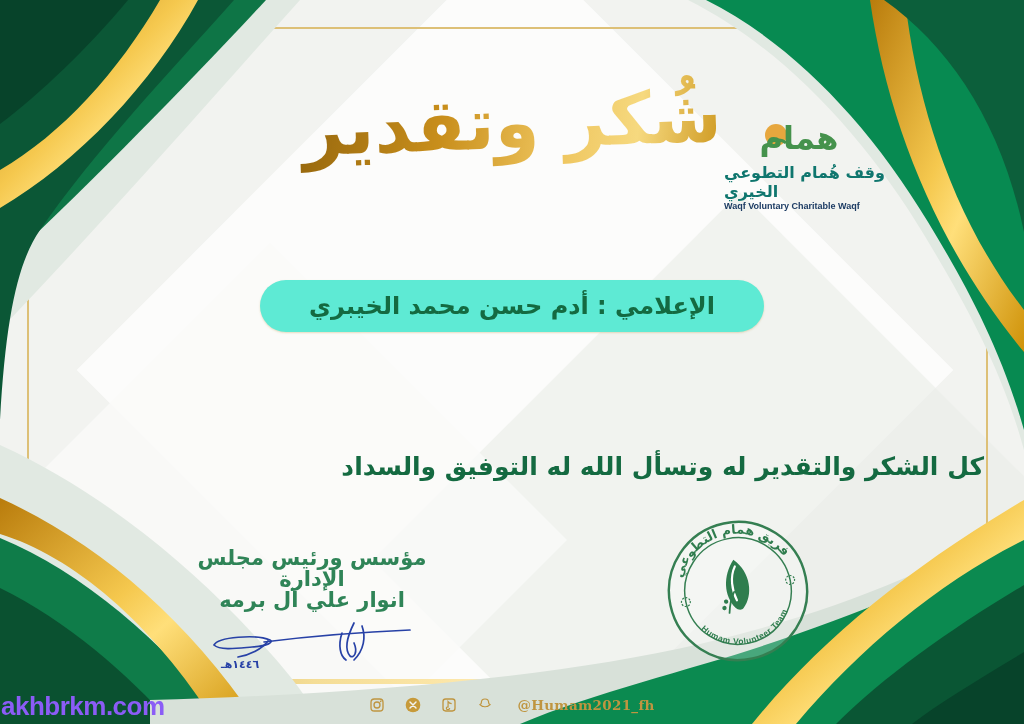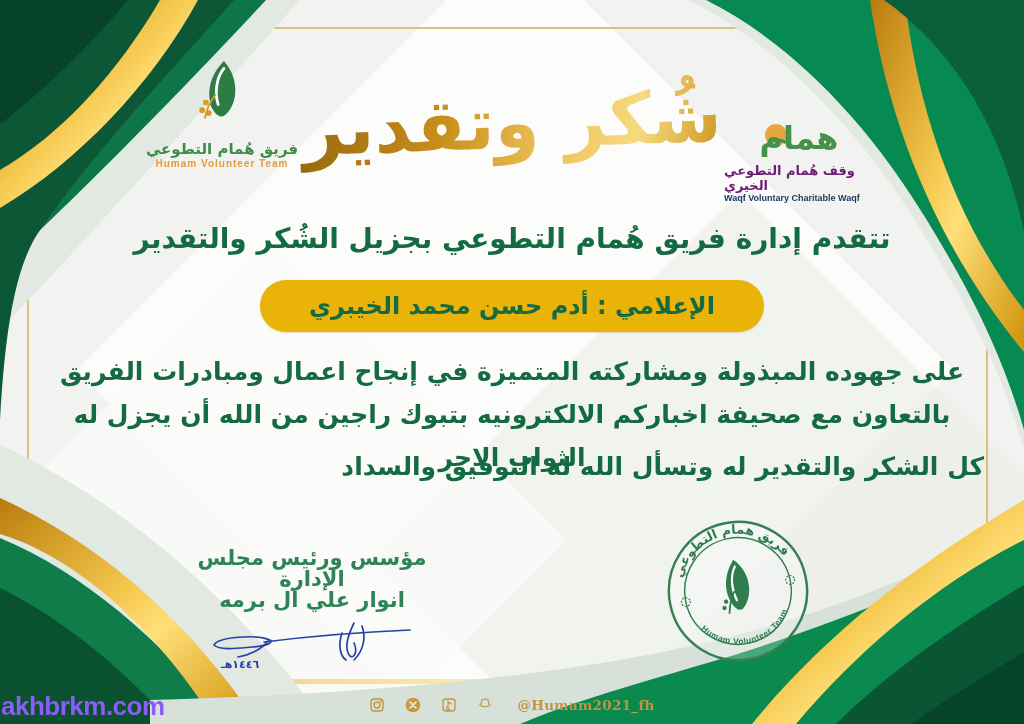--- a/index.html
+++ b/index.html
@@ -38,30 +38,30 @@
     display:flex;align-items:center;justify-content:center;
     direction:rtl;font-weight:bold;font-size:72px;line-height:1;
     background:linear-gradient(100deg,#9a6a0e 5%,#c98f1c 35%,#eec45c 60%,#f6d97f 78%,#c88f12 100%);
     -webkit-background-clip:text;background-clip:text;color:transparent;
     transform:rotate(-2deg);
     text-shadow:none;
   }
 
   
   .waqf-logo{position:absolute;left:724px;top:78px;width:178px;text-align:left;margin-top:37px;}
-  .waqf-ar{color:#701a75;font-weight:bold;font-size:13px;direction:rtl;margin-top:-2px;}
+  .waqf-ar{color:#0f766e;font-weight:bold;font-size:16px;direction:rtl;margin-top:-2px;}
   .waqf-en{color:#1c3b63;font-weight:bold;font-size:9px;font-family:"Liberation Sans",sans-serif;}
 
   .headline{
     position:absolute;left:0;top:222px;width:1024px;text-align:center;direction:rtl;
     color:#146a41;font-weight:bold;font-size:28px;
   }
   .pill{
     position:absolute;left:50%;top:280px;transform:translateX(-50%);
-    width:504px;height:52px;border-radius:26px;background:#eab308;
+    width:504px;height:52px;border-radius:26px;background:#5eead4;
     display:flex;align-items:center;justify-content:center;direction:rtl;
     box-shadow:0 1px 2px rgba(190,160,90,.35);
   }
   .pill span{color:#146a41;font-weight:bold;font-size:24px;}
   .para{
     position:absolute;left:40px;top:350px;width:944px;text-align:center;direction:rtl;
     color:#146a41;font-weight:bold;font-size:25px;line-height:43px;
   }
   .closing{
     position:absolute;left:40px;top:452px;width:944px;direction:rtl;
@@ -139,56 +139,38 @@
       <path d="M150,724 L150,700 C370,694 560,676 700,644 C830,614 940,568 1024,518 L1024,724 Z" fill="#d8e1d9"></path>
       <path d="M520,724 C600,690 700,668 780,640 C880,606 960,570 1024,535 L1024,724 Z" fill="#0b8a50"></path>
       <path d="M1024,500 C912,566 822,638 752,724 L796,724 C862,646 940,582 1024,540 Z" fill="url(#goldg)"></path>
       <path d="M1024,585 C952,628 884,676 836,724 L1024,724 Z" fill="#0a5634"></path>
       <path d="M1024,652 C978,680 940,702 912,724 L1024,724 Z" fill="#07432a"></path>
     </g>
   </svg>
 
   <div class="content">
 
-    <div class="team-logo">
-      <svg width="72" height="78" viewBox="0 0 76 80">
-        <path d="M40,4 C24,20 20,42 30,58 C33,62 37,64 40,62 C54,52 58,24 40,4 Z" fill="#2d7b45"></path>
-        <path d="M34,50 C30,38 32,22 40,12" stroke="#ffffff" stroke-width="3" fill="none" stroke-linecap="round"></path>
-        <path d="M36,58 C27,56 24,47 29,40" stroke="#2d7b45" stroke-width="2.5" fill="none" stroke-linecap="round"></path>
-        <path d="M20,64 C22,54 26,46 31,40" stroke="#d99a2b" stroke-width="2" fill="none" stroke-linecap="round"></path>
-        <circle cx="21" cy="48" r="3" fill="#d99a2b"></circle>
-        <circle cx="17" cy="56" r="3" fill="#d99a2b"></circle>
-        <circle cx="24" cy="59" r="3" fill="#d99a2b"></circle>
-      </svg>
-      <div class="team-ar">فريق هُمام التطوعي</div>
-      <div class="team-en">Humam Volunteer Team</div>
-    </div>
 
     <div class="callig">شُكر وتقدير</div>
 
     <div class="waqf-logo">
       <svg width="150" height="46" viewBox="0 0 150 46">
         <circle cx="52" cy="20" r="11" fill="#e7a73e"></circle>
         <path d="M44,28 C50,24 58,24 62,28" stroke="#45924c" stroke-width="3" fill="none"></path>
         <text x="75" y="34" text-anchor="middle" font-size="32" font-weight="bold" fill="#45924c" font-family="DejaVu Sans, sans-serif">همام</text>
       </svg>
       <div class="waqf-ar">وقف هُمام التطوعي الخيري</div>
       <div class="waqf-en">Waqf Voluntary Charitable Waqf</div>
     </div>
 
-    <div class="headline">تتقدم إدارة فريق هُمام التطوعي بجزيل الشُكر والتقدير</div>
 
     <div class="pill">
       <span>الإعلامي : أدم حسن محمد الخيبري</span>
     </div>
 
-    <div class="para">
-      <div>على جهوده المبذولة ومشاركته  المتميزة في إنجاح اعمال ومبادرات الفريق</div>
-      <div>بالتعاون مع صحيفة اخباركم الالكترونيه بتبوك راجين من الله أن يجزل له الثواب  الاجر</div>
-    </div>
     <div class="closing">كل الشكر والتقدير له وتسأل  الله له التوفيق والسداد</div>
 
     <div class="sig">
       <div class="sig-role">مؤسس ورئيس مجلس الإدارة</div>
       <div class="sig-name">انوار علي آل برمه</div>
       <svg class="sig-svg" width="220" height="60" viewBox="0 0 220 60">
         <g stroke="#2741a6" stroke-width="1.7" fill="none" stroke-linecap="round">
           <path d="M12,30 C16,22 54,19 68,25 C72,27 66,31 50,32 C38,33 18,36 12,30 Z"></path>
           <path d="M62,27 C110,21 160,17 208,15"></path>
           <path d="M152,8 C146,20 142,34 148,41 C152,44 156,37 152,28"></path>

